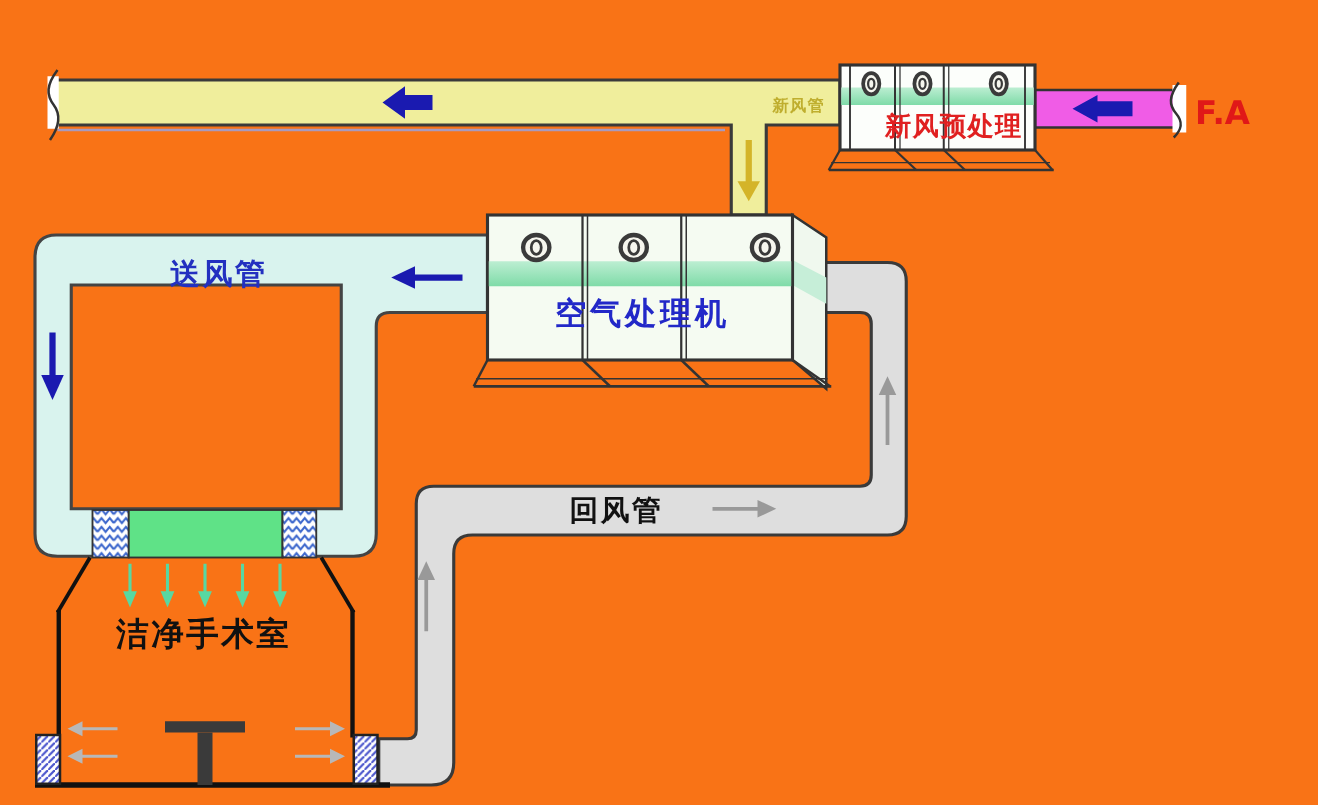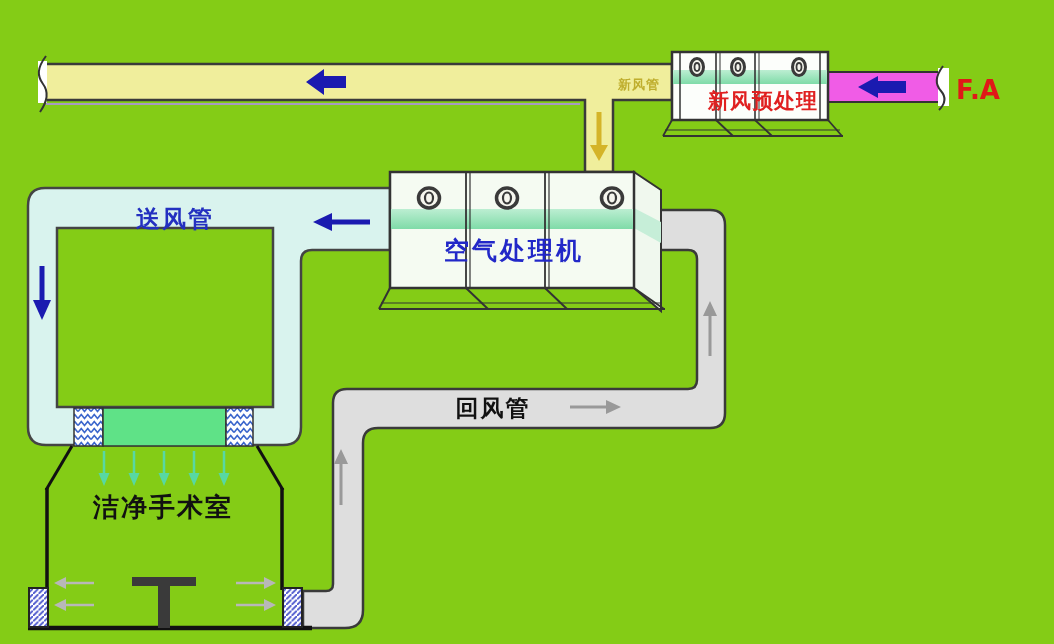--- a/index.html
+++ b/index.html
@@ -1,16 +1,16 @@
 <!DOCTYPE html>
 <html><head>
 <meta charset="utf-8">
 <style>
   html,body{margin:0;padding:0;background:#ffffff;}
-  .stage{width:1054px;height:644px;position:relative;background:#84cc16;overflow:hidden;}
+  .stage{width:1054px;height:644px;position:relative;background:#f97316;overflow:hidden;}
   svg{font-family:"DejaVu Sans",sans-serif;display:block;}
   text{font-weight:bold;}
 </style>
 </head>
 <body>
 
 <div class="stage">
 <svg width="1054" height="644" viewBox="0 0 1054 644">
   <defs>
     <linearGradient id="stripeGrad" x1="0" y1="0" x2="0" y2="1">

